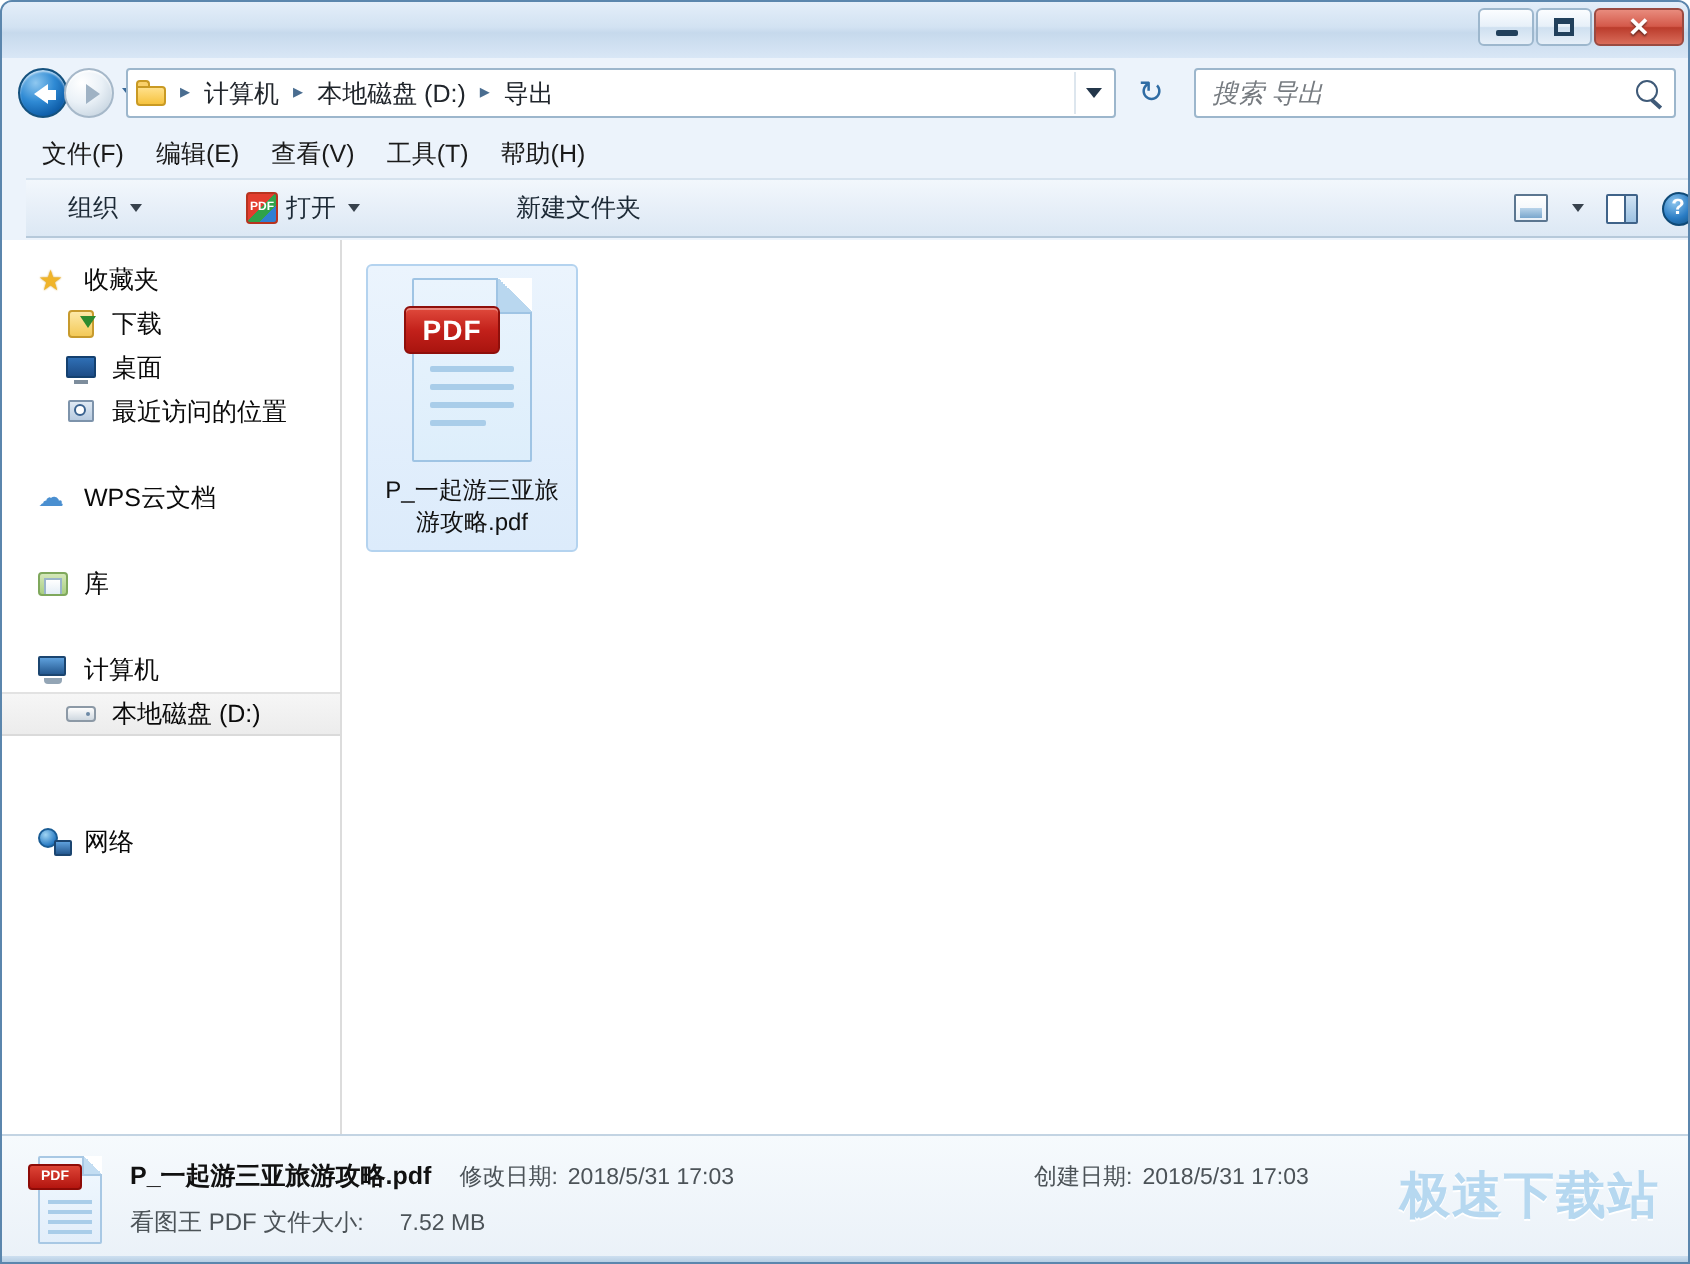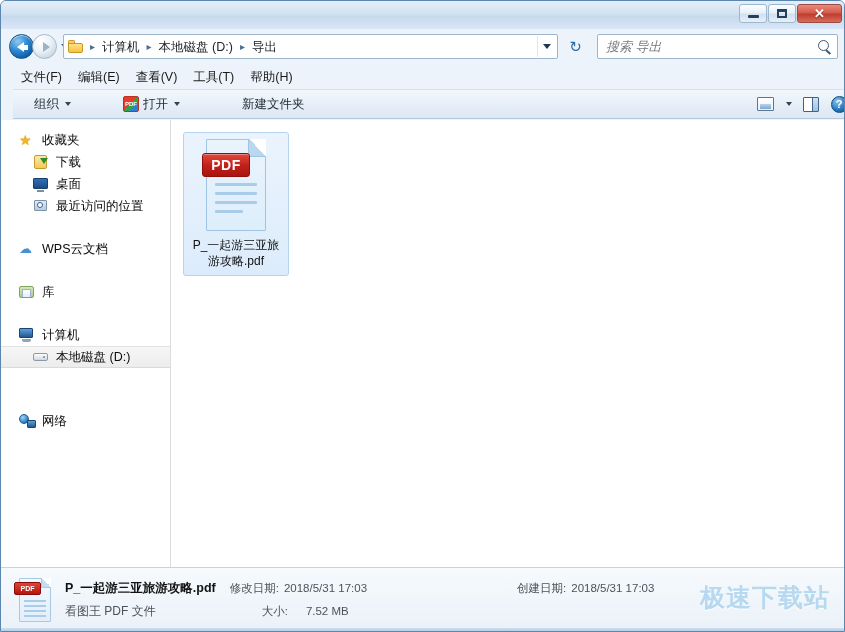--- a/index.html
+++ b/index.html
@@ -418,21 +418,21 @@
   }
   .st-text { display: flex; flex-direction: column; gap: 6px; }
   .st-line1 { display: flex; align-items: baseline; }
   .st-line2 { display: flex; align-items: baseline; }
   .st-name { font-size: 12.5px; color: #111; font-weight: bold; white-space: nowrap; }
   .st-type { font-size: 12px; color: #4c5358; white-space: nowrap; }
   .st-lbl { font-size: 11.5px; color: #4c5358; white-space: nowrap; }
   .st-val { font-size: 11.5px; color: #4c5358; white-space: nowrap; }
   .st-f1 { margin-left: 14px; }
   .st-f2 { margin-left: 150px; }
-  .st-s1 { margin-left: 106px; }
+  .st-s1 { }
   .watermark {
     position: absolute; right: 14px; top: 580px;
     font-size: 25px; font-weight: bold; color: #b6d8f0;
     letter-spacing: 1px;
     text-shadow: 0 1px 0 #ffffff;
     font-family: "DejaVu Sans", "Liberation Sans", sans-serif;
     margin-left: 46px;
   }
   .bottomedge {
     position: absolute; left: 0; bottom: 0; width: 845px; height: 3px;
@@ -506,21 +506,21 @@
   <div class="toolbar">
     <div class="tbitem">
       <span>组织</span>
       <span class="caret"></span>
     </div>
     <div class="tbitem">
       <span class="pdf-mini">PDF</span>
       <span>打开</span>
       <span class="caret"></span>
     </div>
-    <div class="tbitem" style="margin-left:10px;">
+    <div class="tbitem" style="margin-left:26px;">
       <span>新建文件夹</span>
     </div>
 
     <div class="tb-right">
       <div class="tb-icon-btn">
         <span class="view-icon"></span>
       </div>
       <div class="tb-icon-btn" style="width:16px;">
         <span class="caret"></span>
       </div>

